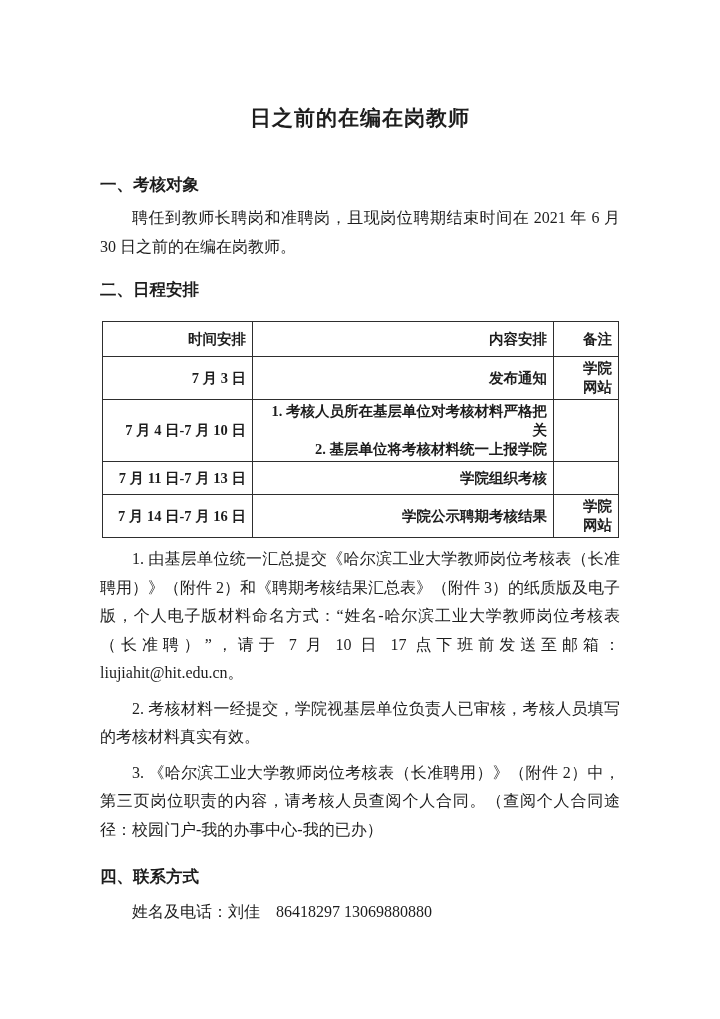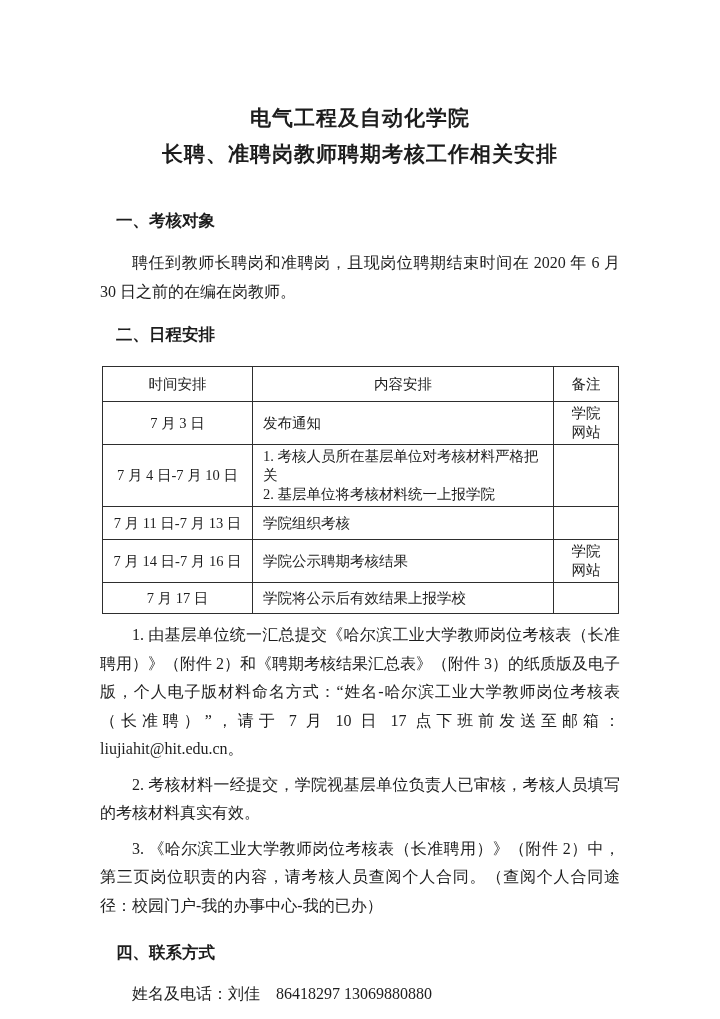--- a/index.html
+++ b/index.html
@@ -26,21 +26,21 @@
     font-size: 21px;
     font-weight: bold;
     line-height: 36px;
     letter-spacing: 1px;
   }
   .sec-heading {
     font-family: "Liberation Sans", "DejaVu Sans", sans-serif;
     font-weight: bold;
     font-size: 16.5px;
     line-height: 24px;
-    margin: 16px;
+    margin: 0;
   }
   .h1-heading { margin-top: 36px; }
   .h2-heading { margin-top: 16px; }
   .h3-heading { margin-top: 32px; }
   .h4-heading { margin-top: 20px; }
   .body-para {
     font-size: 16px;
     line-height: 29px;
     text-indent: 2em;
     text-align: justify;
@@ -55,22 +55,23 @@
     margin-left: 2px;
     width: 516px;
     table-layout: fixed;
     font-size: 14.5px;
   }
   table.schedule th,
   table.schedule td {
     border: 1.4px solid #2e2e2e;
     padding: 2px 6px;
     vertical-align: middle;
-    font-weight: normal;
+    font-weight: bold;
     line-height: 19px;
+    text-align: right;
   }
   col.c-time { width: 150px; }
   col.c-content { width: 301px; }
   col.c-note { width: 65px; }
   .cell-center { text-align: center; }
   .cell-left { text-align: left; padding-left: 10px !important; }
   .pre { white-space: pre-line; }
   tr.h-row  { height: 35px; }
   tr.r0 { height: 37px; margin-left: 43px; }
   tr.r1 { height: 40px; }
@@ -83,26 +84,25 @@
     text-indent: 2em;
     margin: 10px 0 0 0;
   }
 </style>
 </head>
 <body>
 
 <div class="page">
 
   <div class="doc-title">
-    <div>电气工程及自动化学院</div>
-    <div>长聘、准聘岗教师聘期考核工作相关安排</div>
+    <div>日之前的在编在岗教师</div>
   </div>
 
   <h2 class="sec-heading h1-heading">一、考核对象</h2>
-  <p class="body-para">聘任到教师长聘岗和准聘岗，且现岗位聘期结束时间在 2020 年 6 月 30 日之前的在编在岗教师。</p>
+  <p class="body-para">聘任到教师长聘岗和准聘岗，且现岗位聘期结束时间在 2021 年 6 月 30 日之前的在编在岗教师。</p>
 
   <h2 class="sec-heading h2-heading">二、日程安排</h2>
 
   <table class="schedule">
     <colgroup>
       <col class="c-time">
         <col class="c-content">
         <col class="c-note">
     </colgroup>
     <tbody>
@@ -127,25 +127,20 @@
       <td class="cell-center">7 月 11 日-7 月 13 日</td>
       <td class="cell-left pre">学院组织考核</td>
       <td class="cell-center pre"></td>
     </tr>
     <tr class="r3">
       <td class="cell-center">7 月 14 日-7 月 16 日</td>
       <td class="cell-left pre">学院公示聘期考核结果</td>
       <td class="cell-center pre">学院
 网站</td>
     </tr>
-    <tr class="r4">
-      <td class="cell-center">7 月 17 日</td>
-      <td class="cell-left pre">学院将公示后有效结果上报学校</td>
-      <td class="cell-center pre"></td>
-    </tr>
   </tbody>
     </table>
 
   <div class="notes">
     <p class="body-para">1. 由基层单位统一汇总提交《哈尔滨工业大学教师岗位考核表（长准聘用）》（附件 2）和《聘期考核结果汇总表》（附件 3）的纸质版及电子版，个人电子版材料命名方式：“姓名-哈尔滨工业大学教师岗位考核表（长准聘）”，请于 7 月 10 日 17 点下班前发送至邮箱：liujiahit@hit.edu.cn。</p>
     <p class="body-para">2. 考核材料一经提交，学院视基层单位负责人已审核，考核人员填写的考核材料真实有效。</p>
     <p class="body-para">3. 《哈尔滨工业大学教师岗位考核表（长准聘用）》（附件 2）中，第三页岗位职责的内容，请考核人员查阅个人合同。（查阅个人合同途径：校园门户-我的办事中心-我的已办）</p>
   </div>
 
   <h2 class="sec-heading h4-heading">四、联系方式</h2>

